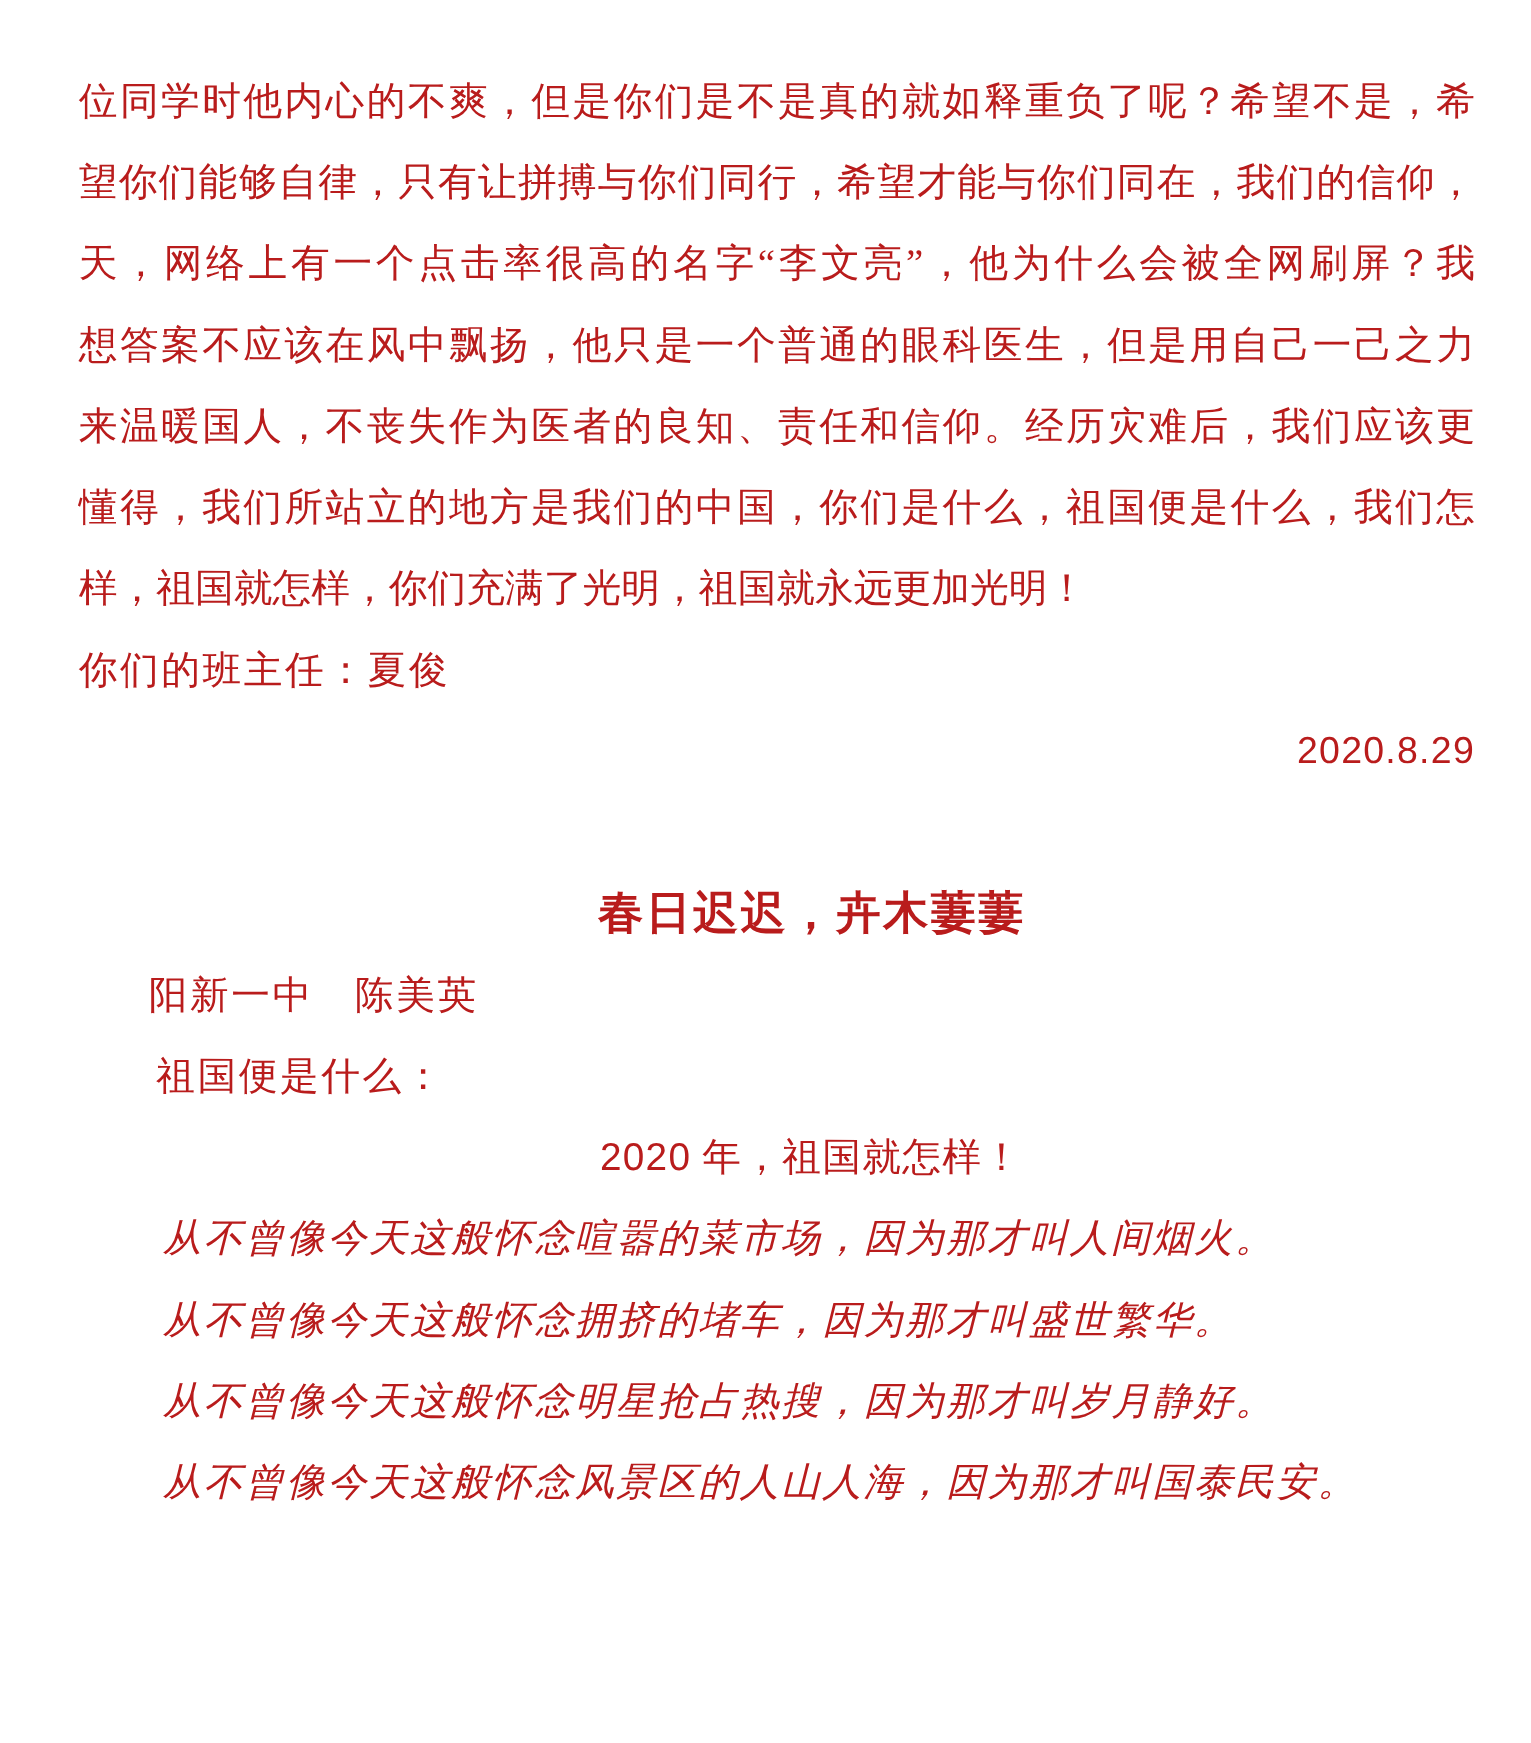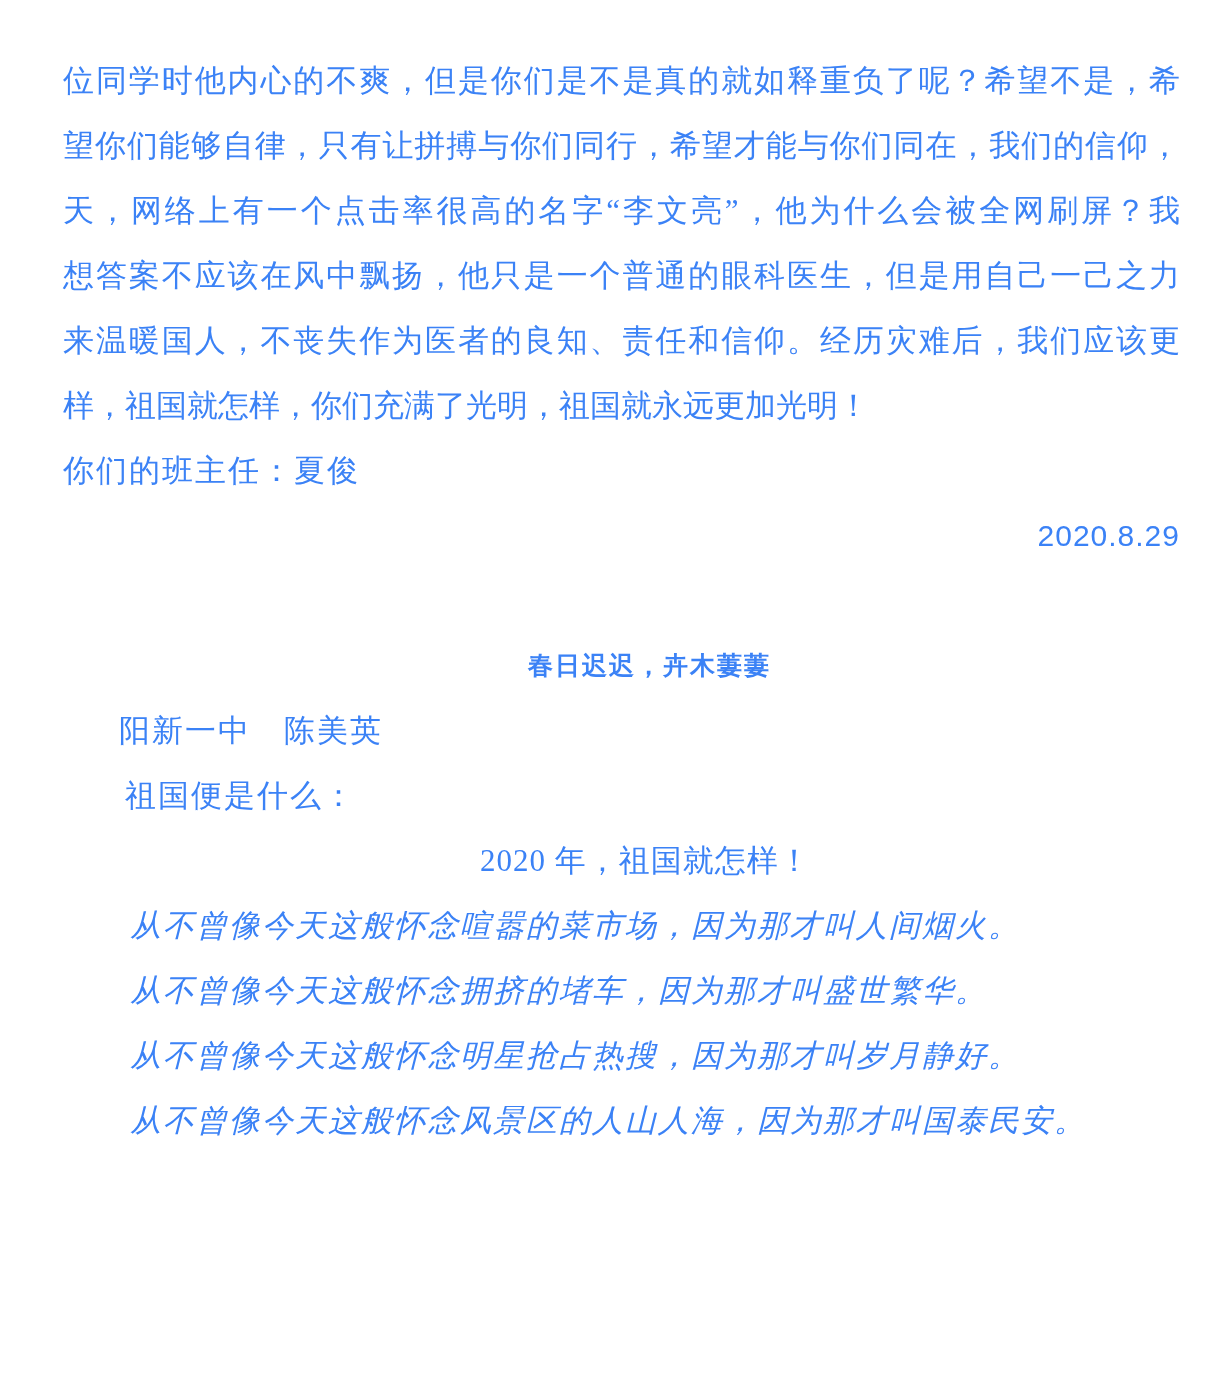--- a/index.html
+++ b/index.html
@@ -8,21 +8,21 @@
     background: #ffffff;
   }
   .page {
     position: relative;
     width: 1225px;
     height: 1234px;
     margin: 0 auto;
     background: #ffffff;
     box-sizing: border-box;
     padding: 48px 45px 0 63px;
-    color: #3b82f6;
+    color: #b91c1c;
     font-family: "Liberation Serif", "DejaVu Serif", serif;
     font-size: 31px;
     line-height: 65px;
     overflow: hidden;
   }
   .line {
     height: 65px;
     white-space: pre-wrap;
   }
   .jl {
@@ -37,21 +37,21 @@
     font-family: "Liberation Sans", "DejaVu Sans", sans-serif;
     font-size: 30px;
     letter-spacing: 1px;
   }
   .blank {
     height: 65px;
   }
   .title-line {
     text-align: center;
     font-weight: bold;
-    font-size: 25px;
+    font-size: 36px;
     letter-spacing: 2px;
     padding-left: 56px;
   }
   .subtitle-line {
     text-align: center;
     letter-spacing: 1px;
     padding-left: 56px;
   }
   .author-line {
     letter-spacing: 2px;
@@ -59,39 +59,40 @@
   }
   .greeting-line {
     padding-left: 62px;
     letter-spacing: 2px;
   }
   .wish-line {
     padding-left: 417px;
     letter-spacing: 1px;
   }
   .num {
-    font-family: Liberation Serif, serif;
+    font-family: Liberation Sans, sans-serif;
   }
   .memory-line {
     padding-left: 67px;
     font-style: italic;
     letter-spacing: 2px;
   }
 </style>
 </head>
 <body>
 
 <div class="page">
 
   <div class="para">
     <div class="line jl">位同学时他内心的不爽，但是你们是不是真的就如释重负了呢？希望不是，希</div>
     <div class="line jl">望你们能够自律，只有让拼搏与你们同行，希望才能与你们同在，我们的信仰，</div>
     <div class="line jl">天，网络上有一个点击率很高的名字“李文亮”，他为什么会被全网刷屏？我</div>
     <div class="line jl">想答案不应该在风中飘扬，他只是一个普通的眼科医生，但是用自己一己之力</div>
     <div class="line jl">来温暖国人，不丧失作为医者的良知、责任和信仰。经历灾难后，我们应该更</div>
+    <div class="line jl">懂得，我们所站立的地方是我们的中国，你们是什么，祖国便是什么，我们怎</div>
     <div class="line">样，祖国就怎样，你们充满了光明，祖国就永远更加光明！</div>
   </div>
 
   <div class="line right-align">你们的班主任：夏俊</div>
   <div class="line date-line">2020.8.29</div>
 
   <div class="blank"></div>
 
   <div class="line title-line">春日迟迟，卉木萋萋</div>
   <div class="line author-line">阳新一中　陈美英</div>

